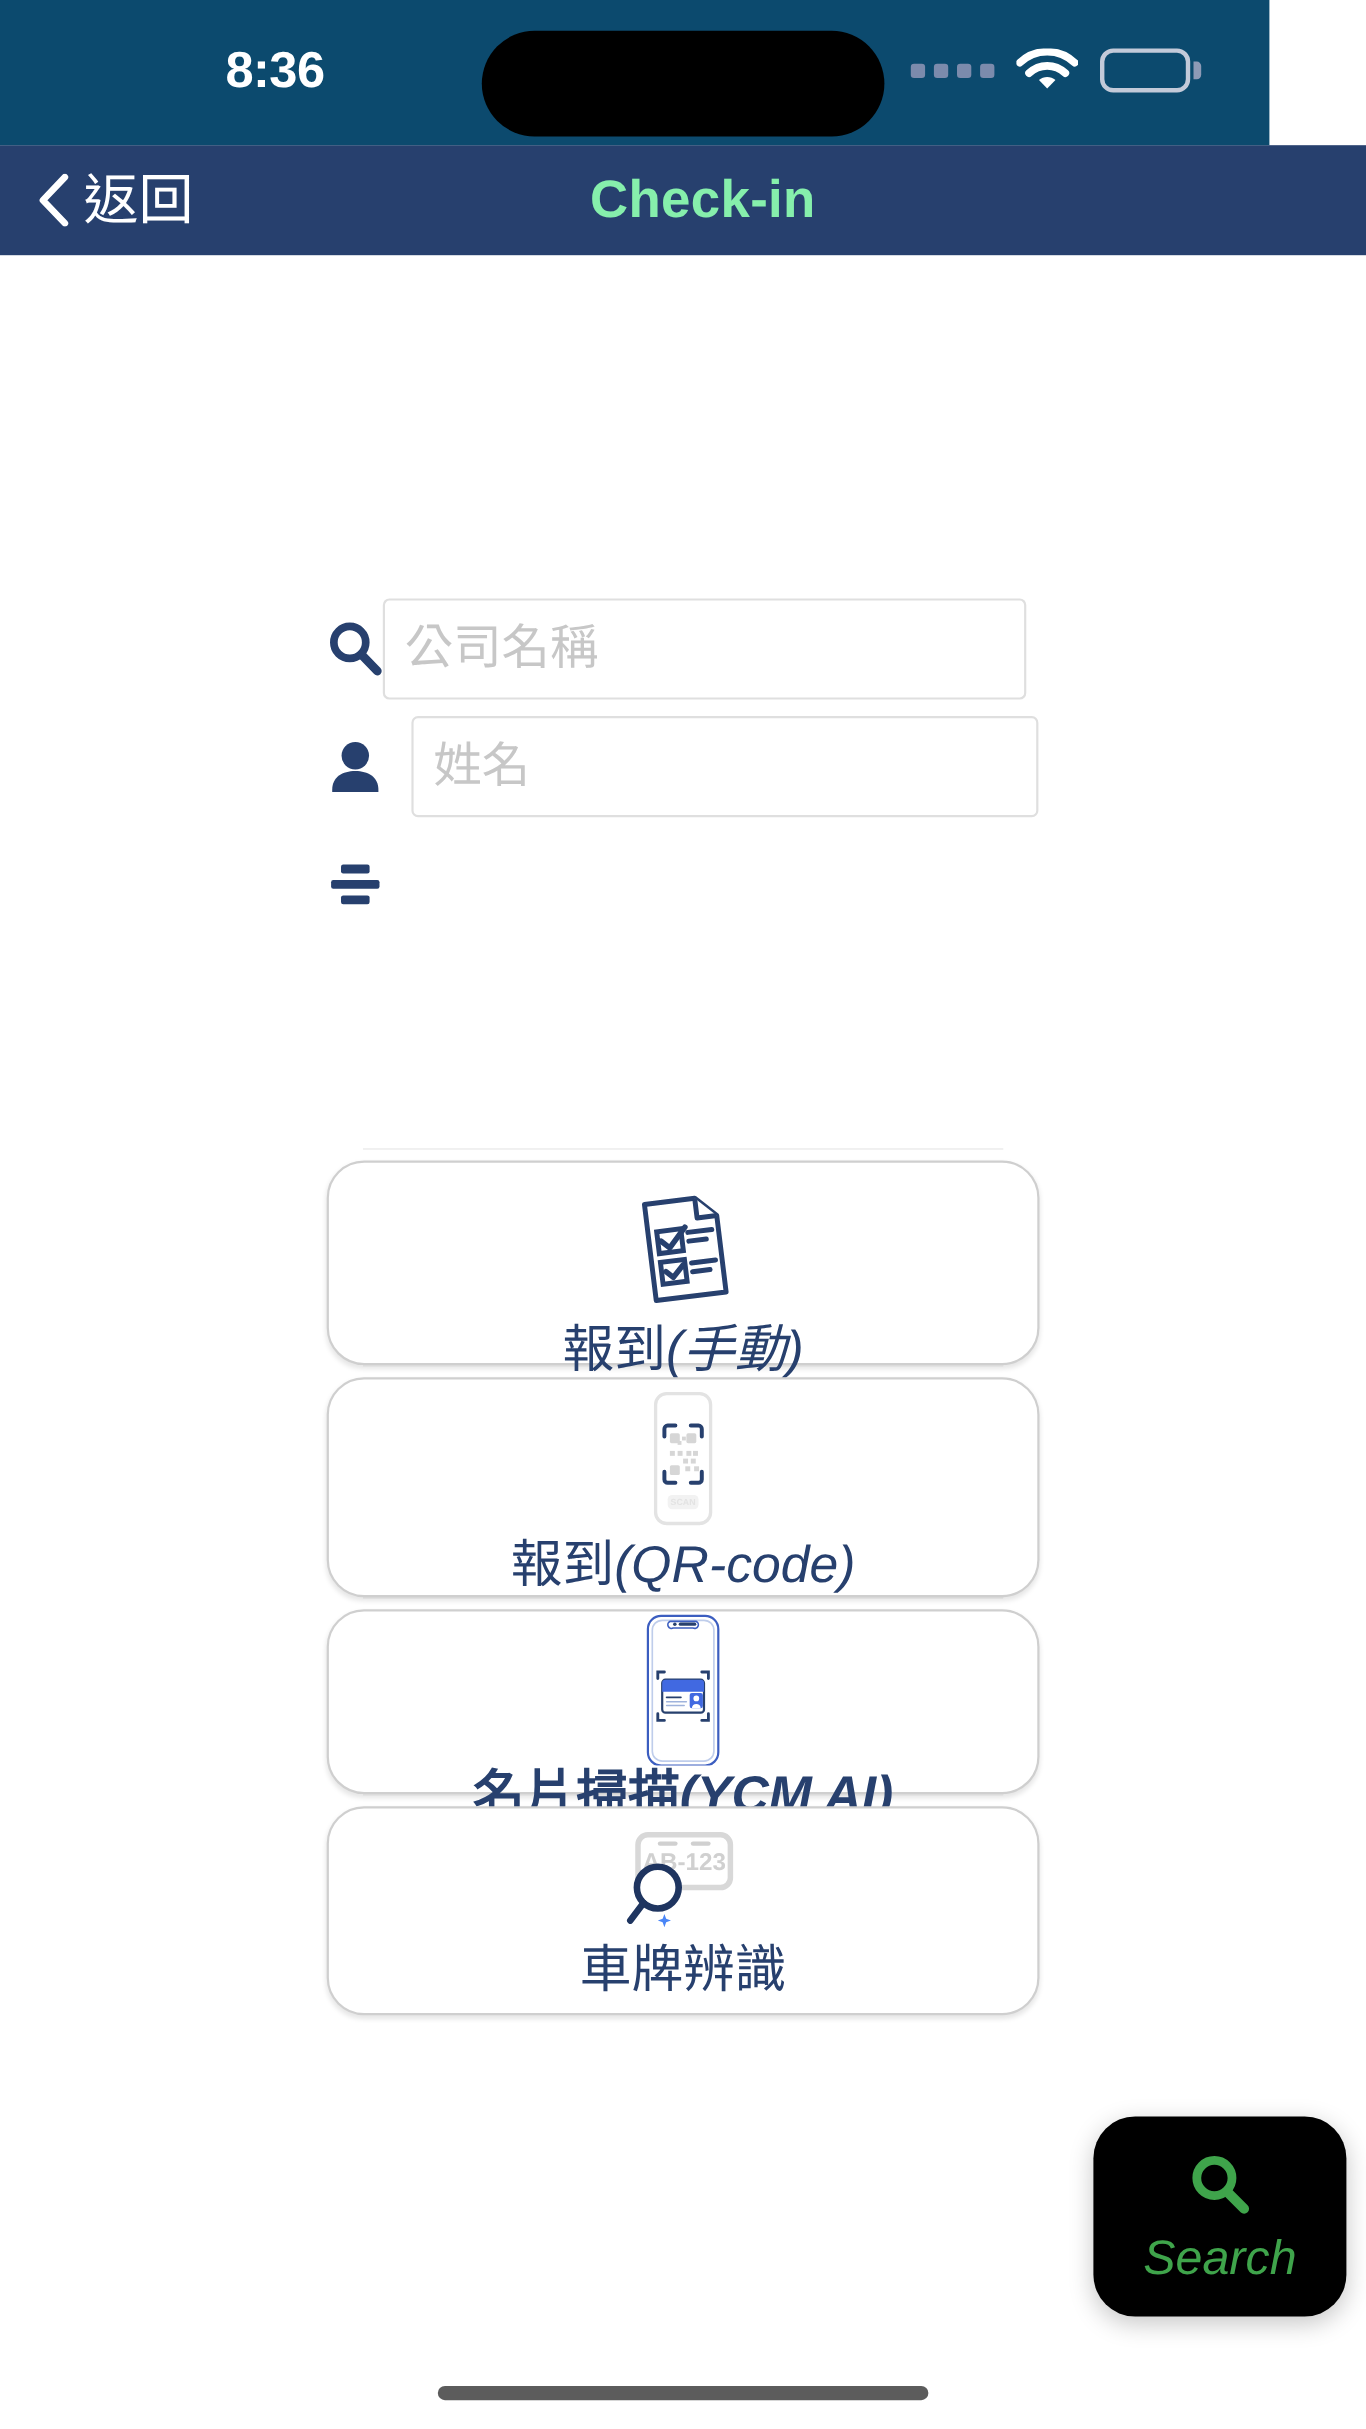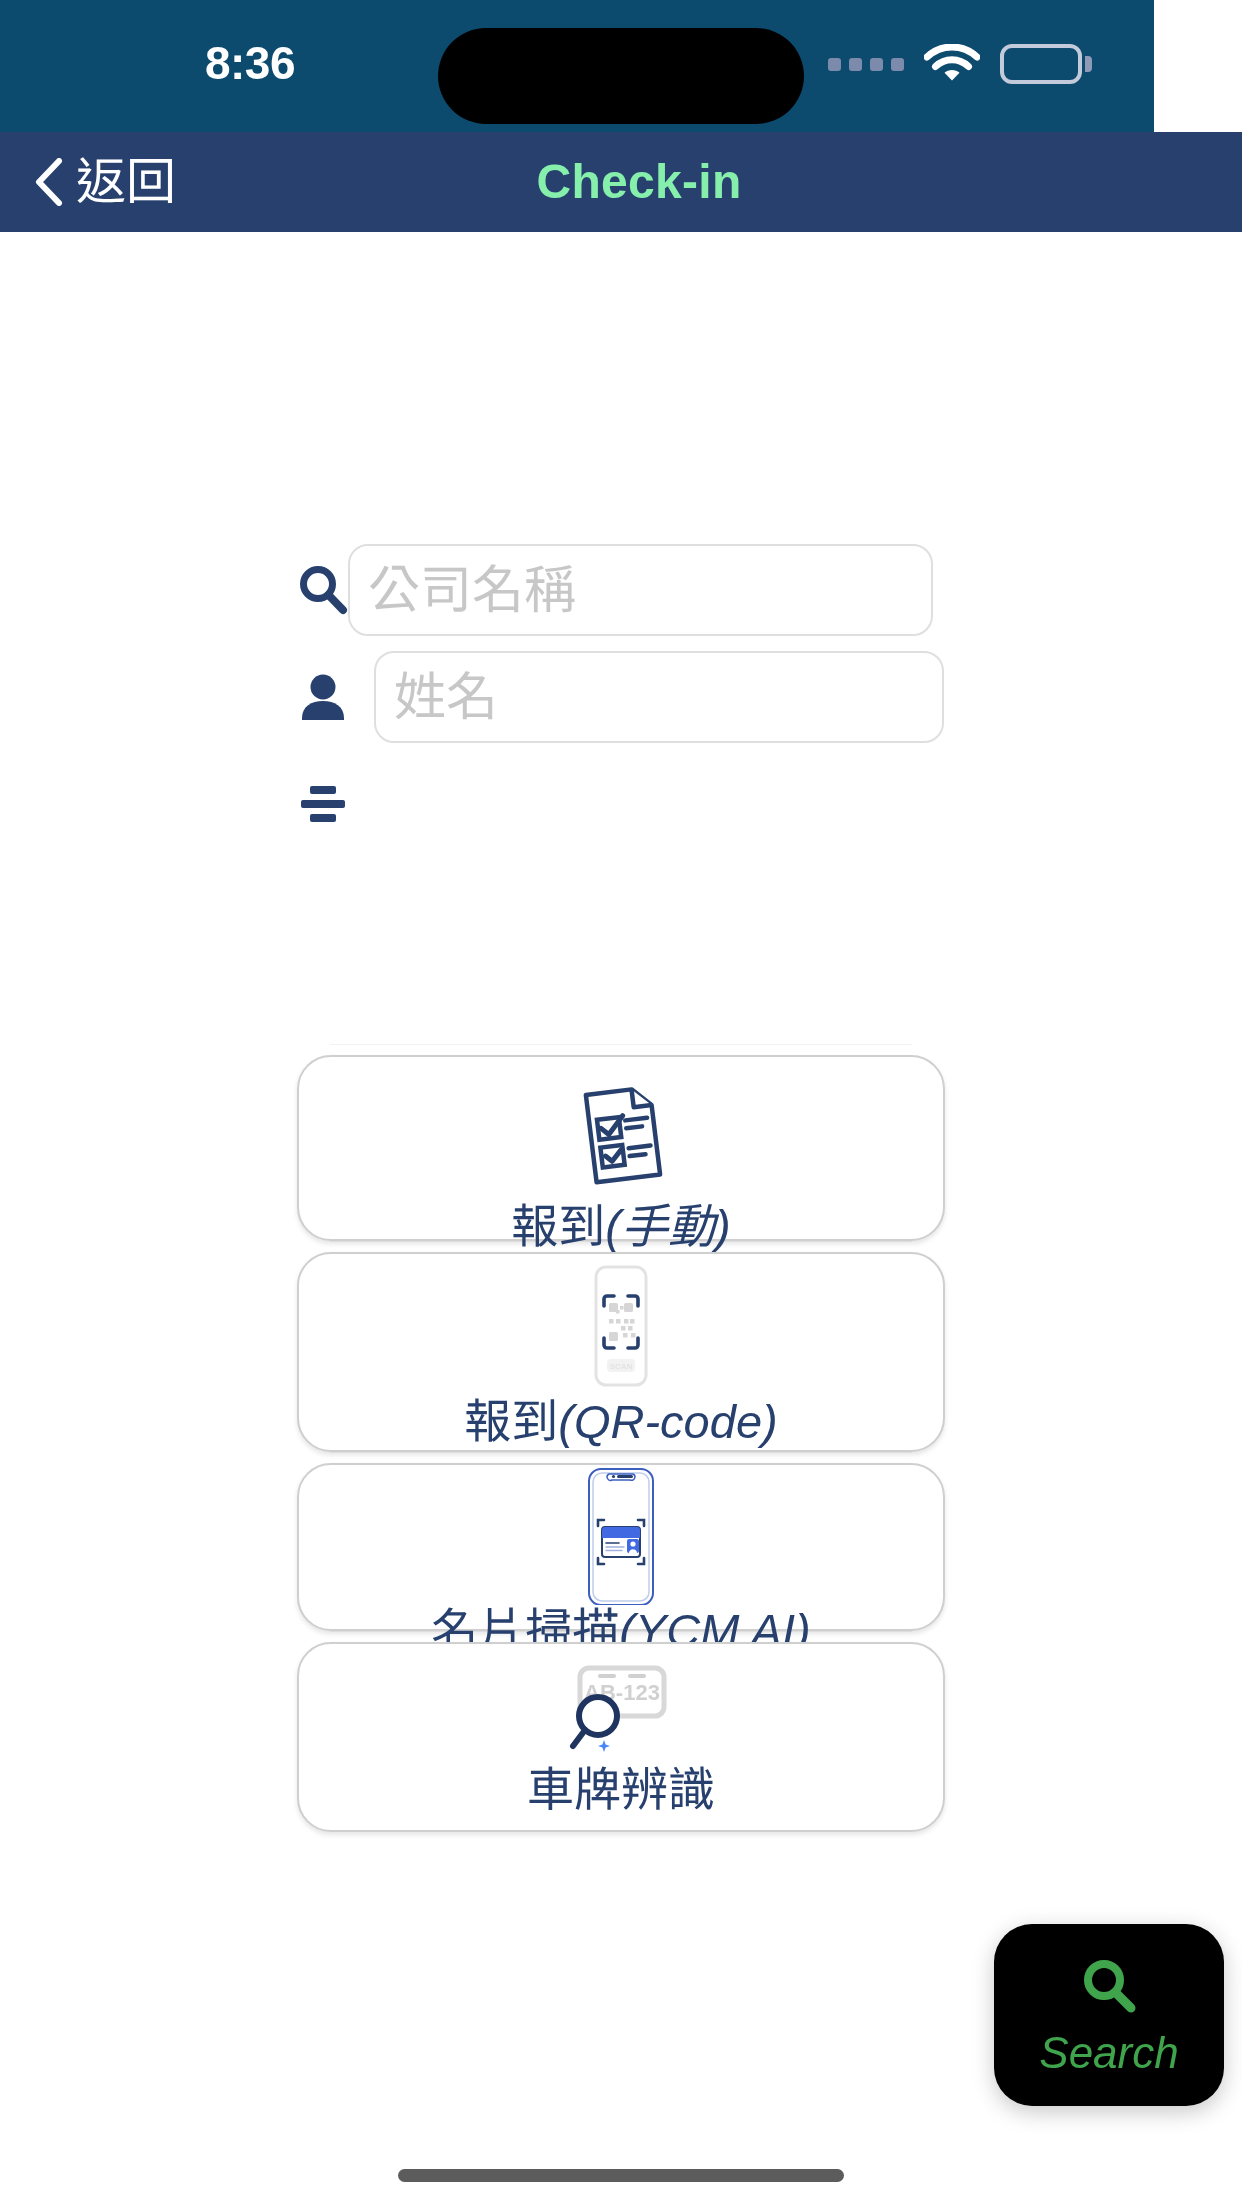--- a/index.html
+++ b/index.html
@@ -157,24 +157,24 @@
     display: flex;
     align-items: center;
     justify-content: center;
     color: #27406E;
   }
   .field-icon svg { display: block; }
   .field-input {
     flex: 0 0 auto;
     height: 92px;
     border: 2px solid #DFDFDF;
-    border-radius: 20px;
+    border-radius: 6px;
     background: #ffffff;
     font-family: "Liberation Sans", "DejaVu Sans", sans-serif;
-    font-size: 52px;
+    font-size: 44px;
     color: #14532d;
     padding: 0 18px;
     outline: none;
   }
   .field-input::placeholder { color: #C7C7C7; }
   .field-row.r1 .field-input { width: 585px; margin-left: -6px; }
   .field-row.r2 .field-input { width: 570px; margin-left: 20px; }
   .field-row.r3 .field-input { width: 577px; margin-left: 3px; }
   .field-row.r4 .field-input { width: 578px; margin-left: 3px; }
 
@@ -217,21 +217,21 @@
     white-space: nowrap;
   }
   .btn-label .ital { font-style: italic; }
 
   .btn-manual { height: 186px; padding-top: 22px; }
   .btn-manual .btn-label { margin-top: 6px; }
 
   .btn-qr { height: 200px; padding-top: 10px; }
   .btn-qr .btn-label { margin-top: 2px; }
 
-  .btn-card { height: 168px; padding-top: 0; }
+  .btn-card { height: 168px; padding-top: 0; font-weight: bold; }
   .btn-card .btn-label { margin-top: -4px; }
 
   .btn-plate { height: 190px; padding-top: 16px; }
   .btn-plate .btn-label { margin-top: -4px; }
 
   
   .fab-search {
     position: absolute;
     right: 18px;
     bottom: 102px;

